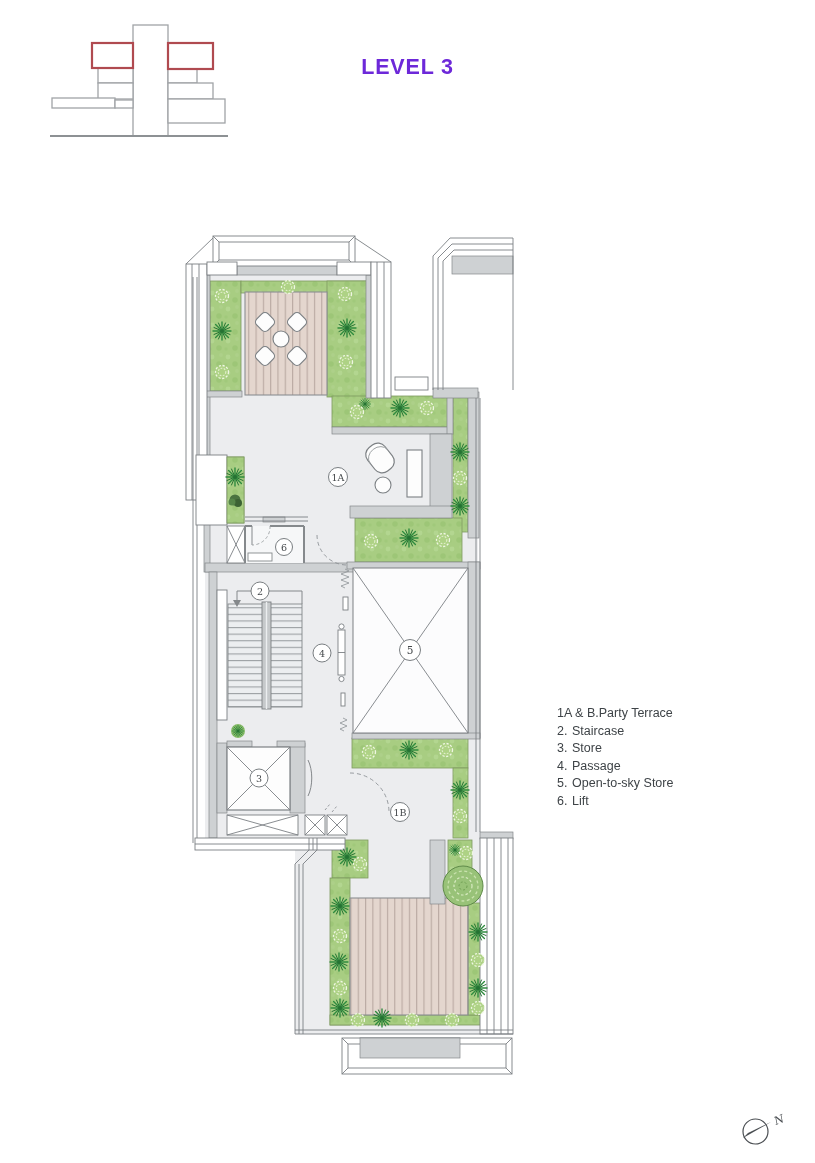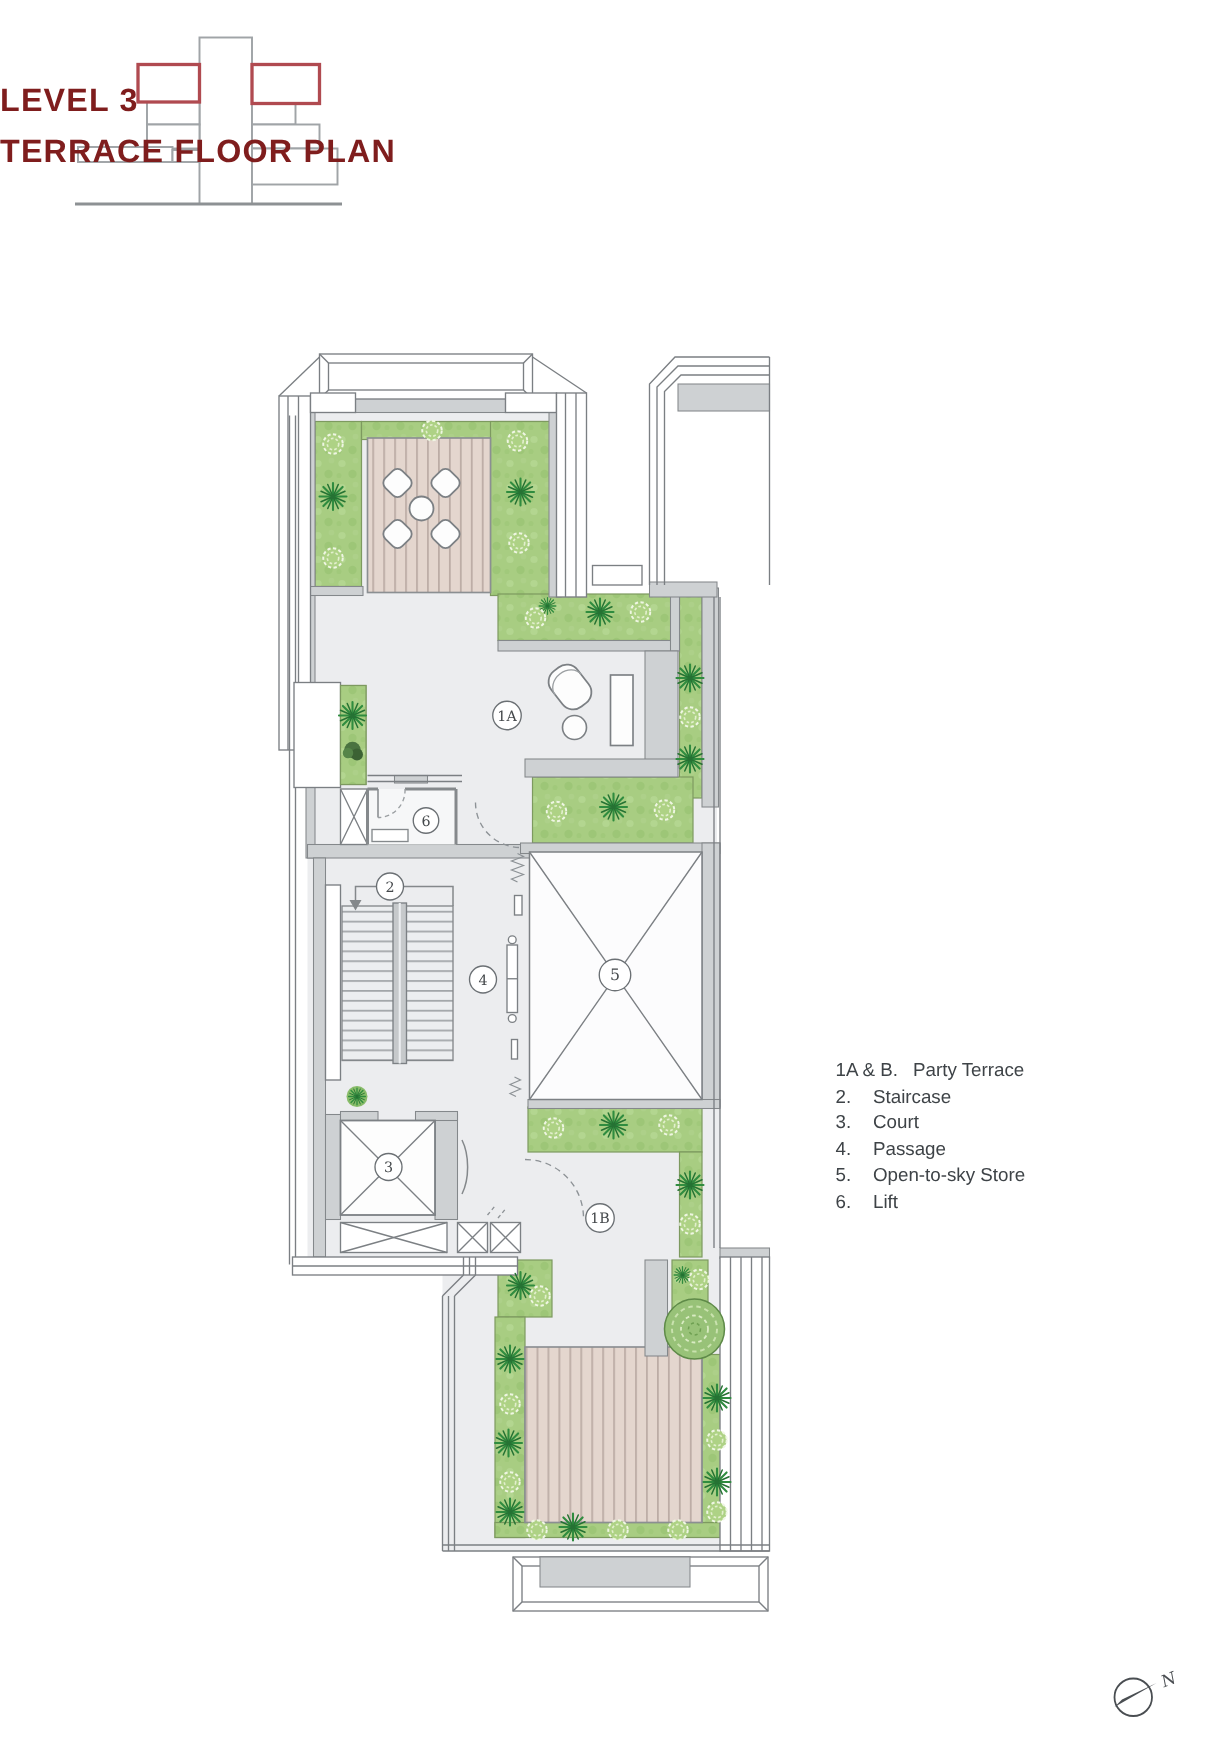--- a/index.html
+++ b/index.html
@@ -1,23 +1,23 @@
 <!DOCTYPE html>
 <html><head>
 <meta charset="utf-8">
 <style>
   html,body{margin:0;padding:0;background:#fff;}
   .page{position:relative;width:815px;height:1163px;background:#ffffff;overflow:hidden;
         font-family:"Liberation Sans",sans-serif;}
   .plan-svg{position:absolute;left:0;top:0;}
-  .title-block{position:absolute;top:50px;left:0;width:815px;text-align:left;
-        color:#7f1d1d;font-weight:700;font-size:21.5px;letter-spacing:.8px;line-height:34px;}
+  .title-block{position:absolute;top:50px;left:0;width:815px;text-align:center;
+        color:#6d28d9;font-weight:700;font-size:21.5px;letter-spacing:.8px;line-height:34px;}
   .legend{position:absolute;left:557px;top:705px;font-size:12.5px;color:#3e4347;}
   .legend-row{display:flex;line-height:17.6px;}
-  .legend-num{min-width:15px;margin-right:10px;white-space:nowrap;}
+  .legend-num{min-width:15px;white-space:nowrap;}
   svg text.lbl{font-family:"DejaVu Serif","Liberation Serif",serif;fill:#44484b;}
 </style>
 </head>
 <body>
 
 <div class="page">
 
 <svg class="plan-svg" width="815" height="1163" viewBox="0 0 815 1163">
   <defs>
     <pattern id="planks" width="7.3" height="10" patternUnits="userSpaceOnUse">
@@ -352,35 +352,34 @@
 
   <g>
     <circle cx="755.5" cy="1131.5" r="12.5" fill="none" stroke="#4a4e52" stroke-width="1.2"></circle>
     <path d="M743,1138 L771,1122 L748,1133 Z" fill="#4a4e52" stroke="none"></path>
     <text x="776" y="1125" font-size="11" font-style="italic" fill="#4a4e52" font-family="DejaVu Serif, serif" transform="rotate(-22 776 1125)">N</text>
   </g>
 </svg>
 
 <div class="title-block">
   <div>LEVEL 3</div>
-  <div>TERRACE FLOOR PLAN</div>
 </div>
 
 <div class="legend">
   <div class="legend-row">
     <span class="legend-num">1A &amp; B.</span>
     <span>Party Terrace</span>
   </div>
   <div class="legend-row">
     <span class="legend-num">2.</span>
     <span>Staircase</span>
   </div>
   <div class="legend-row">
     <span class="legend-num">3.</span>
-    <span>Court</span>
+    <span>Store</span>
   </div>
   <div class="legend-row">
     <span class="legend-num">4.</span>
     <span>Passage</span>
   </div>
   <div class="legend-row">
     <span class="legend-num">5.</span>
     <span>Open-to-sky Store</span>
   </div>
   <div class="legend-row">

